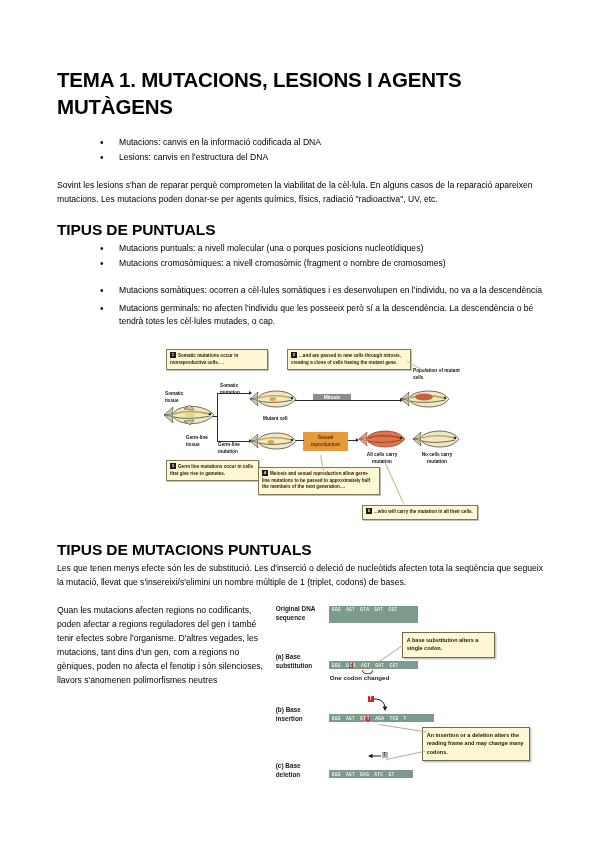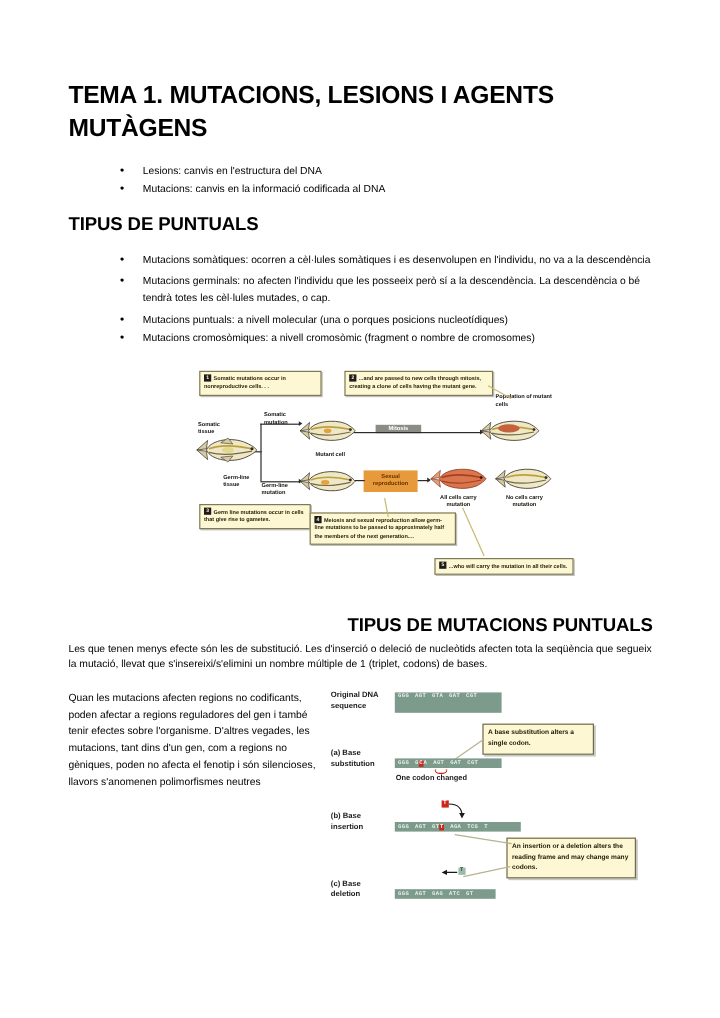--- a/index.html
+++ b/index.html
@@ -245,35 +245,36 @@
 </style>
 </head>
 <body>
 
 <div class="page">
 <div class="content">
 
   <h1 class="doc-title">TEMA 1. MUTACIONS, LESIONS I AGENTS MUTÀGENS</h1>
 
   <ul class="bullets">
+    <li>Mutacions: canvis en la informació codificada al DNA</li>
     <li>Lesions: canvis en l'estructura del DNA</li>
-    <li>Mutacions: canvis en la informació codificada al DNA</li>
   </ul>
 
+  <p class="para" style="margin-top:14px;">Sovint les lesions s'han de reparar perquè comprometen la viabilitat de la cèl·lula. En alguns casos de la reparació apareixen mutacions. Les mutacions poden donar-se per agents químics, físics, radiació "radioactiva", UV, etc.</p>
 
   <h2 class="section-title">TIPUS DE PUNTUALS</h2>
+
+  <ul class="bullets">
+    <li>Mutacions puntuals: a nivell molecular (una o porques posicions nucleotídiques)</li>
+    <li>Mutacions cromosòmiques: a nivell cromosòmic (fragment o nombre de cromosomes)</li>
+  </ul>
 
   <ul class="bullets spaced" style="margin-top:13px;">
     <li>Mutacions somàtiques: ocorren a cèl·lules somàtiques i es desenvolupen en l'individu, no va a la descendència</li>
     <li>Mutacions germinals: no afecten l'individu que les posseeix però sí a la descendència. La descendència o bé tendrà totes les cèl·lules mutades, o cap.</li>
-  </ul>
-
-  <ul class="bullets">
-    <li>Mutacions puntuals: a nivell molecular (una o porques posicions nucleotídiques)</li>
-    <li>Mutacions cromosòmiques: a nivell cromosòmic (fragment o nombre de cromosomes)</li>
   </ul>
 
   <div class="fig1">
 
     <div class="callout" style="left:8px; top:2px; width:94px;">
       <span class="num">1</span><span>Somatic mutations occur in nonreproductive cells. . .</span>
     </div>
 
     <div class="callout" style="left:129px; top:2px; width:116px;">
       <span class="num">2</span><span>...and are passed to new cells through mitosis, creating a clone of cells having the mutant gene.</span>
@@ -385,21 +386,21 @@
         <path d="M3 12 L11 19 L10 13 Z" fill="#d6cba2" stroke="#3a3526" stroke-width="0.6"></path>
         <path d="M10 12 C14 4, 31 2, 41 6 C47 9, 49 12, 49 12 C49 12, 47 15, 41 18 C31 22, 14 20, 10 12 Z" fill="#efe7c6" stroke="#3a3526" stroke-width="0.7"></path>
         <path d="M12 11 C20 8, 33 8, 45 11" stroke="#b9a23c" stroke-width="1.3" fill="none"></path>
         <path d="M12 14 C20 16, 33 16, 45 13" stroke="#6e6a4c" stroke-width="1" fill="none"></path>
         <circle cx="45" cy="11" r="1.2" fill="#2b2b2b"></circle>
       </svg>
     </div>
 
   </div>
 
-  <h2 class="section-title" style="margin-top:20px;text-align:right;">TIPUS DE MUTACIONS PUNTUALS</h2>
+  <h2 class="section-title" style="margin-top:8px;">TIPUS DE MUTACIONS PUNTUALS</h2>
   <p class="para">Les que tenen menys efecte són les de substitució. Les d'inserció o deleció de nucleòtids afecten tota la seqüència que segueix la mutació, llevat que s'insereixi/s'elimini un nombre múltiple de 1 (triplet, codons) de bases.</p>
 
   <div class="bottom-row">
     <div class="left-col">
       <p>Quan les mutacions afecten regions no codificants, poden afectar a regions reguladores del gen i també tenir efectes sobre l'organisme. D'altres vegades, les mutacions, tant dins d'un gen, com a regions no gèniques, poden no afecta el fenotip i són silencioses, llavors s'anomenen polimorfismes neutres</p>
     </div>
 
     <div class="fig2">
 
       <div class="dna-caption" style="left:2px; top:0px; width:46px;">Original DNA sequence</div>

